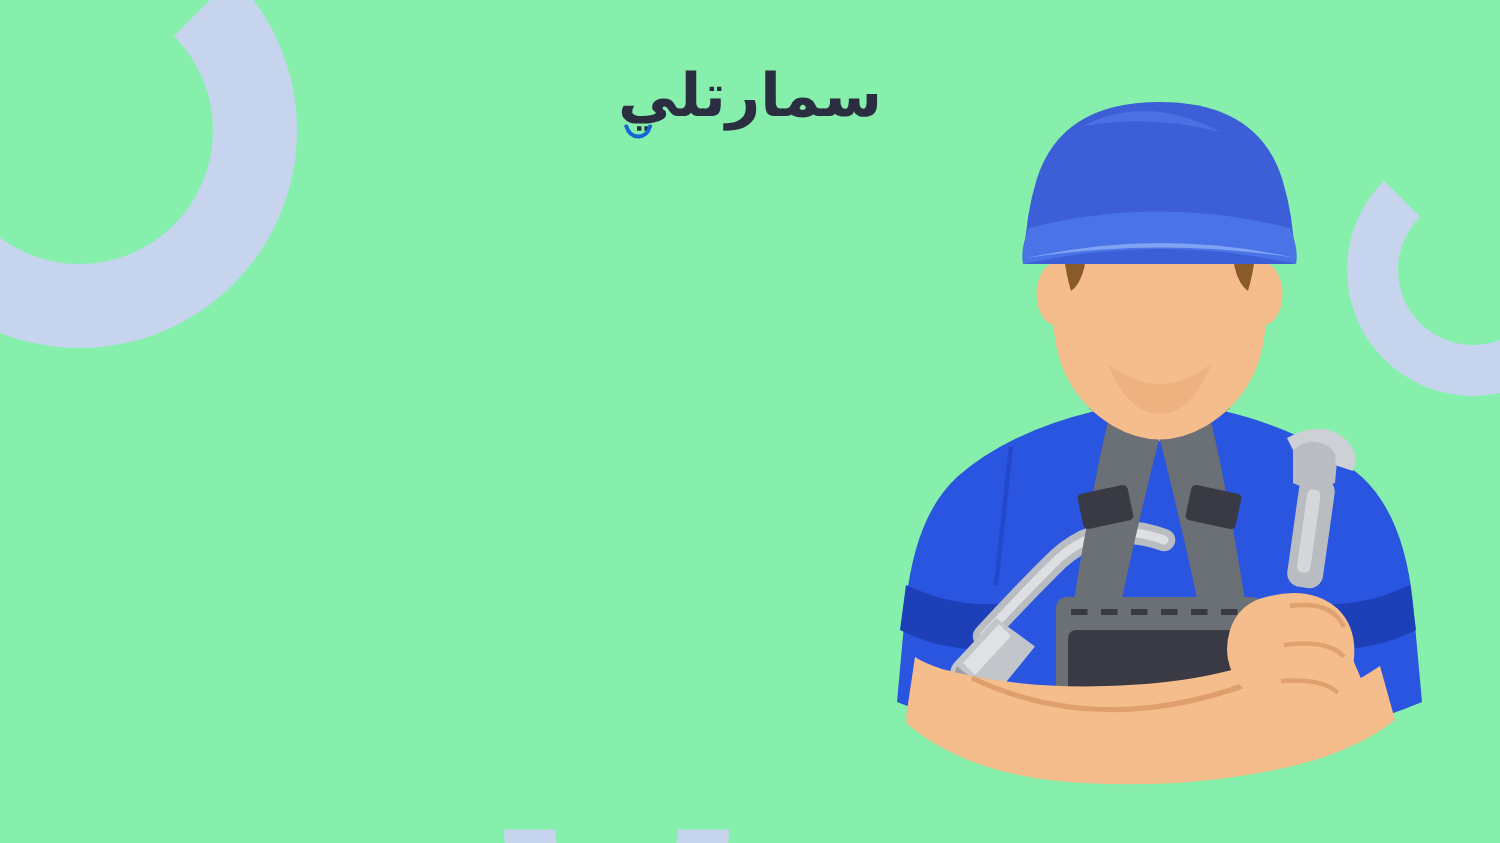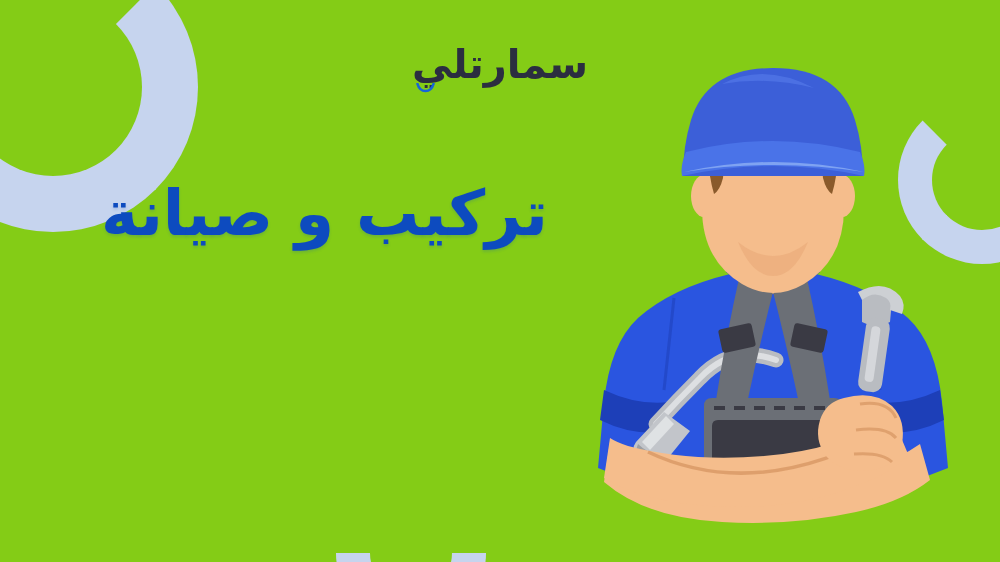--- a/index.html
+++ b/index.html
@@ -8,21 +8,21 @@
     padding: 0;
     background: #ffffff;
   }
   body {
     font-family: "DejaVu Sans", "Liberation Sans", sans-serif;
   }
   .banner {
     position: relative;
     width: 1000px;
     height: 562px;
-    background: #84cc16;
+    background: #86efac;
     overflow: hidden;
   }
 
   
   .deco {
     position: absolute;
     border-style: solid;
     border-color: transparent;
     box-sizing: border-box;
     pointer-events: none;
@@ -132,21 +132,20 @@
   <div class="deco deco-r"></div>
   <div class="deco deco-b"></div>
 
   <div class="logo">
     <span class="logo-word">سمارتلي<svg class="logo-smile" viewBox="0 0 19 10">
           <path d="M1.5 1 q2 7 8 7 q6 0 8 -7" stroke="#1565d8" stroke-width="2.6" stroke-linecap="round" fill="none"></path>
         </svg></span>
   </div>
 
   <div class="headline">
-    <span class="line">تركيب و صيانة</span>
   </div>
 
   <div class="illustration">
     <svg viewBox="0 0 420 470" xmlns="http://www.w3.org/2000/svg">
       <defs>
         <clipPath id="bodyClip">
           <rect x="0" y="0" width="420" height="470"></rect>
         </clipPath>
       </defs>
 

